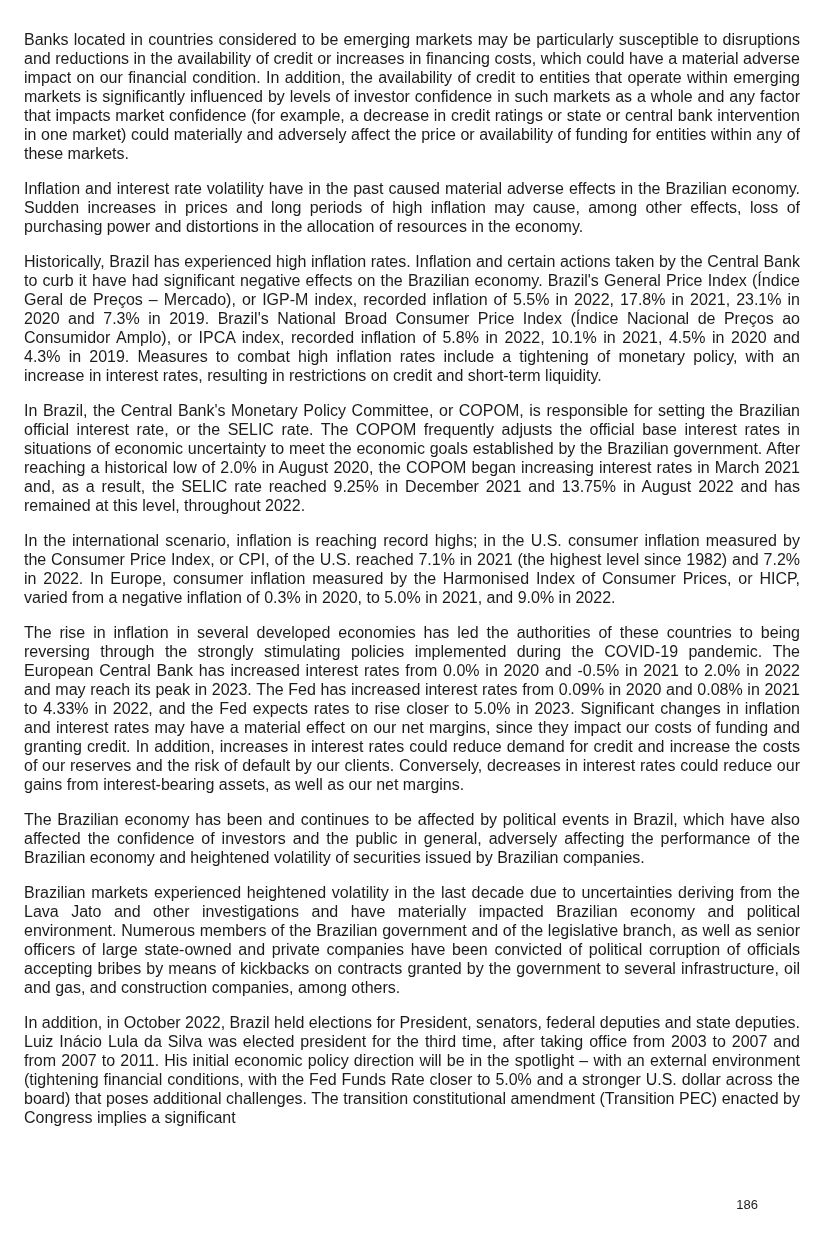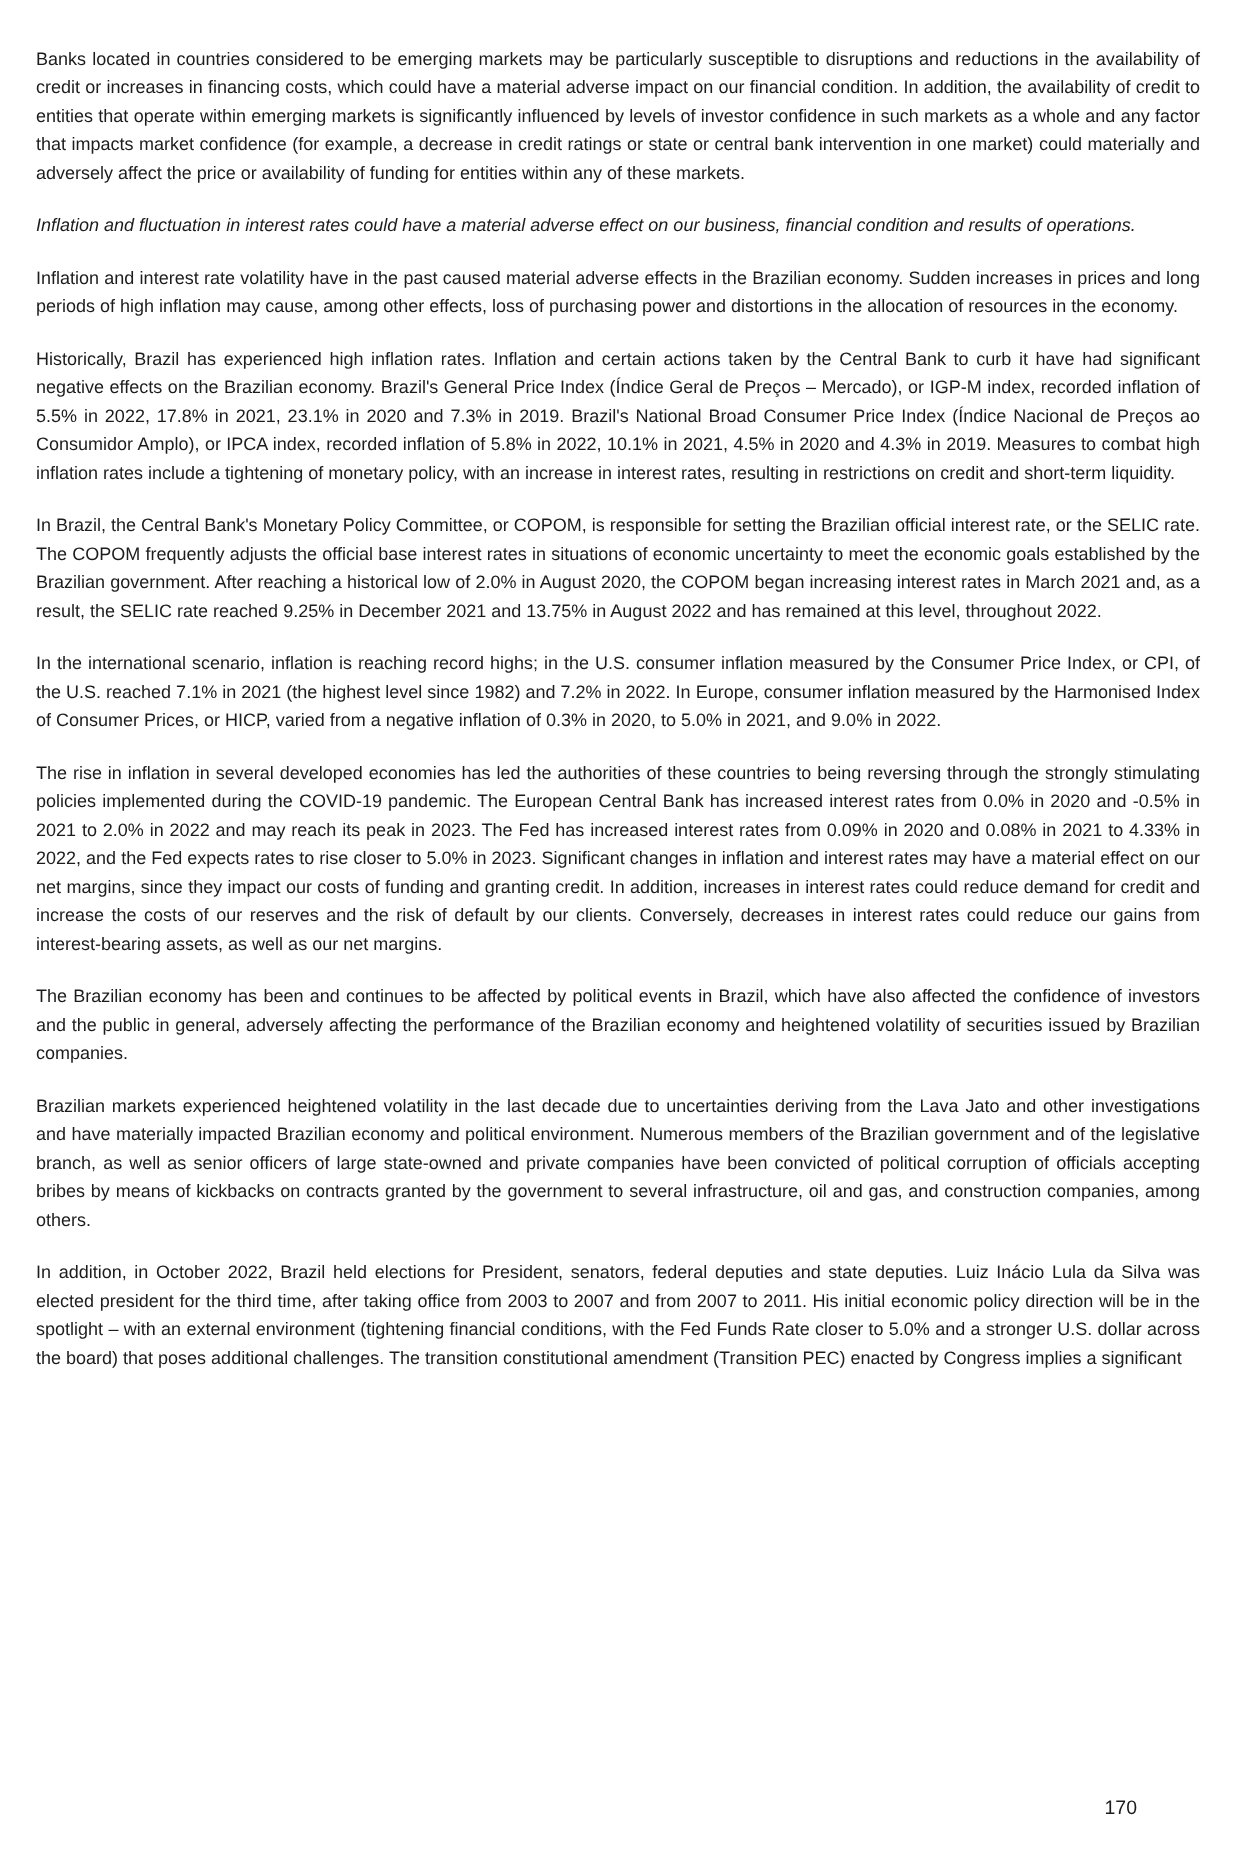--- a/index.html
+++ b/index.html
@@ -17,21 +17,21 @@
     color: #1c1c1c;
   }
   .content {
     position: absolute;
     top: 30px;
     left: 24px;
     width: 776px;
   }
   .para {
     margin: 0 0 16px 0;
-    font-size: 12px;
+    font-size: 16px;
     line-height: 19px;
     text-align: justify;
     color: #1c1c1c;
   }
   .para.italic {
     font-style: italic;
   }
   .page-number {
     position: absolute;
     right: 66px;
@@ -40,24 +40,23 @@
     line-height: 15px;
     color: #1c1c1c;
   }
 </style>
 </head>
 <body>
 
 <div class="page">
   <div class="content">
     <p class="para">Banks located in countries considered to be emerging markets may be particularly susceptible to disruptions and reductions in the availability of credit or increases in financing costs, which could have a material adverse impact on our financial condition. In addition, the availability of credit to entities that operate within emerging markets is significantly influenced by levels of investor confidence in such markets as a whole and any factor that impacts market confidence (for example, a decrease in credit ratings or state or central bank intervention in one market) could materially and adversely affect the price or availability of funding for entities within any of these markets.</p>
-    <p class="para italic">Inflation and fluctuation in interest rates could have a material adverse effect on our business, financial condition and results of operations.</p>
     <p class="para">Inflation and interest rate volatility have in the past caused material adverse effects in the Brazilian economy. Sudden increases in prices and long periods of high inflation may cause, among other effects, loss of purchasing power and distortions in the allocation of resources in the economy.</p>
     <p class="para">Historically, Brazil has experienced high inflation rates. Inflation and certain actions taken by the Central Bank to curb it have had significant negative effects on the Brazilian economy. Brazil's General Price Index (Índice Geral de Preços – Mercado), or IGP-M index, recorded inflation of 5.5% in 2022, 17.8% in 2021, 23.1% in 2020 and 7.3% in 2019. Brazil's National Broad Consumer Price Index (Índice Nacional de Preços ao Consumidor Amplo), or IPCA index, recorded inflation of 5.8% in 2022, 10.1% in 2021, 4.5% in 2020 and 4.3% in 2019. Measures to combat high inflation rates include a tightening of monetary policy, with an increase in interest rates, resulting in restrictions on credit and short-term liquidity.</p>
     <p class="para">In Brazil, the Central Bank's Monetary Policy Committee, or COPOM, is responsible for setting the Brazilian official interest rate, or the SELIC rate. The COPOM frequently adjusts the official base interest rates in situations of economic uncertainty to meet the economic goals established by the Brazilian government. After reaching a historical low of 2.0% in August 2020, the COPOM began increasing interest rates in March 2021 and, as a result, the SELIC rate reached 9.25% in December 2021 and 13.75% in August 2022 and has remained at this level, throughout 2022.</p>
     <p class="para">In the international scenario, inflation is reaching record highs; in the U.S. consumer inflation measured by the Consumer Price Index, or CPI, of the U.S. reached 7.1% in 2021 (the highest level since 1982) and 7.2% in 2022. In Europe, consumer inflation measured by the Harmonised Index of Consumer Prices, or HICP, varied from a negative inflation of 0.3% in 2020, to 5.0% in 2021, and 9.0% in 2022.</p>
     <p class="para">The rise in inflation in several developed economies has led the authorities of these countries to being reversing through the strongly stimulating policies implemented during the COVID-19 pandemic. The European Central Bank has increased interest rates from 0.0% in 2020 and -0.5% in 2021 to 2.0% in 2022 and may reach its peak in 2023. The Fed has increased interest rates from 0.09% in 2020 and 0.08% in 2021 to 4.33% in 2022, and the Fed expects rates to rise closer to 5.0% in 2023. Significant changes in inflation and interest rates may have a material effect on our net margins, since they impact our costs of funding and granting credit. In addition, increases in interest rates could reduce demand for credit and increase the costs of our reserves and the risk of default by our clients. Conversely, decreases in interest rates could reduce our gains from interest-bearing assets, as well as our net margins.</p>
     <p class="para">The Brazilian economy has been and continues to be affected by political events in Brazil, which have also affected the confidence of investors and the public in general, adversely affecting the performance of the Brazilian economy and heightened volatility of securities issued by Brazilian companies.</p>
     <p class="para">Brazilian markets experienced heightened volatility in the last decade due to uncertainties deriving from the Lava Jato and other investigations and have materially impacted Brazilian economy and political environment. Numerous members of the Brazilian government and of the legislative branch, as well as senior officers of large state-owned and private companies have been convicted of political corruption of officials accepting bribes by means of kickbacks on contracts granted by the government to several infrastructure, oil and gas, and construction companies, among others.</p>
     <p class="para">In addition, in October 2022, Brazil held elections for President, senators, federal deputies and state deputies. Luiz Inácio Lula da Silva was elected president for the third time, after taking office from 2003 to 2007 and from 2007 to 2011. His initial economic policy direction will be in the spotlight – with an external environment (tightening financial conditions, with the Fed Funds Rate closer to 5.0% and a stronger U.S. dollar across the board) that poses additional challenges. The transition constitutional amendment (Transition PEC) enacted by Congress implies a significant</p>
   </div>
-  <div class="page-number">170</div>
+  <div class="page-number">186</div>
 </div>
 
 </body></html>

